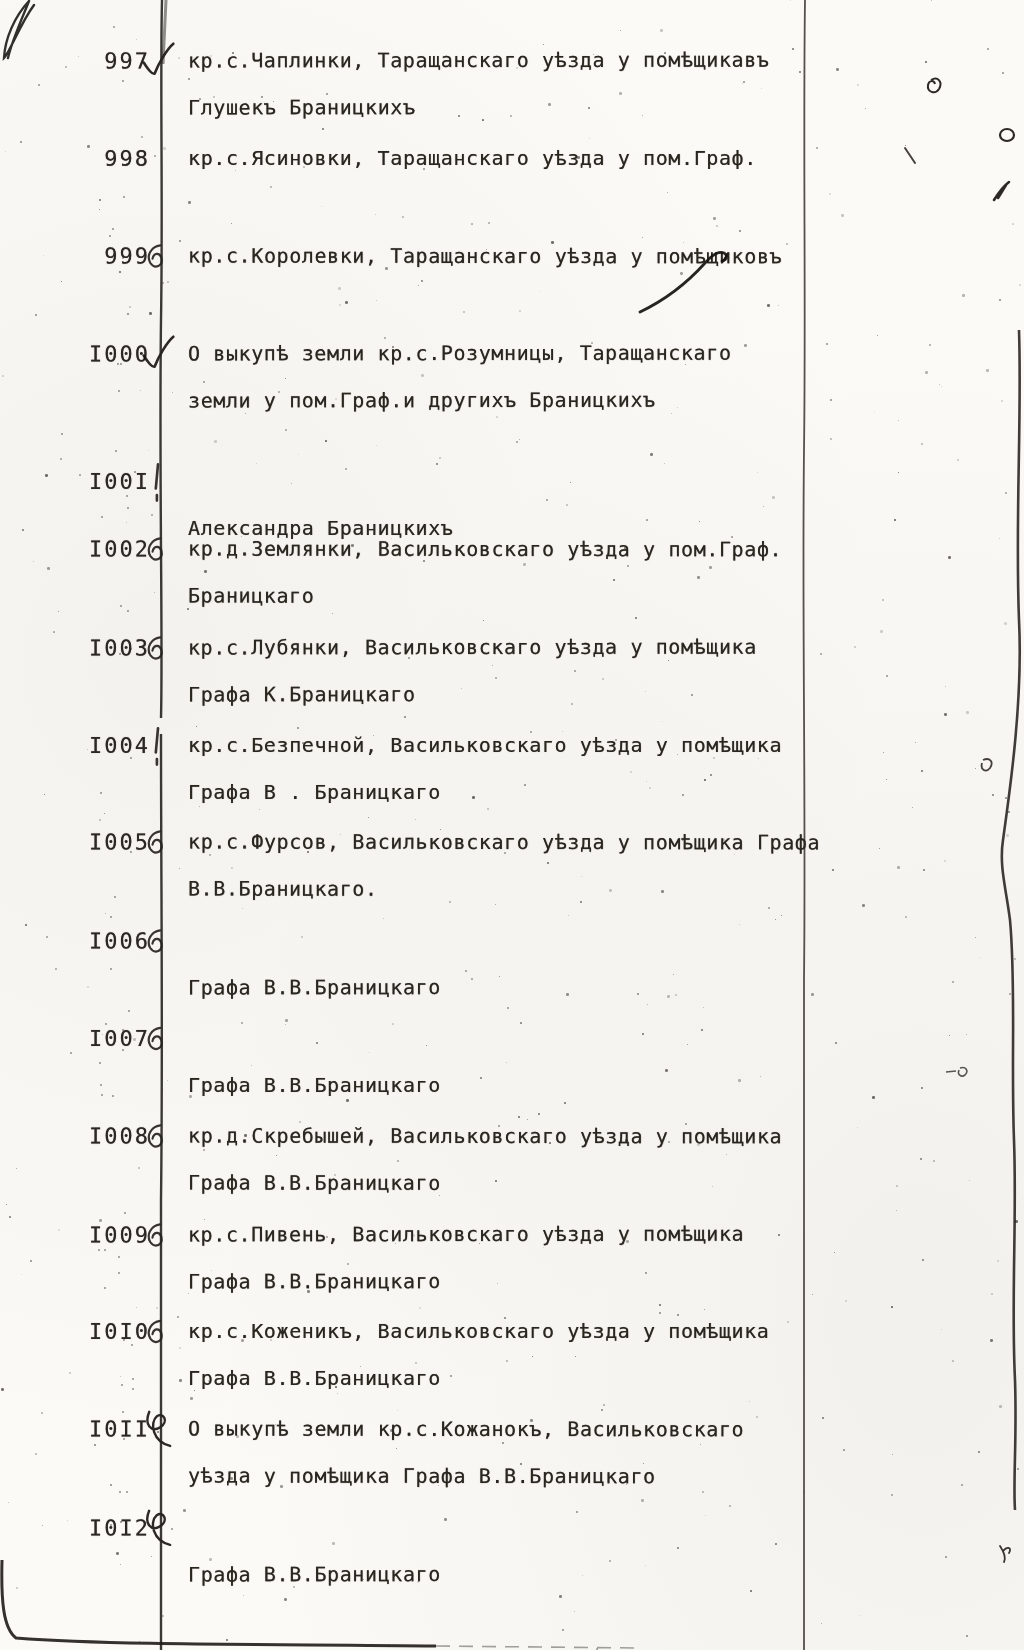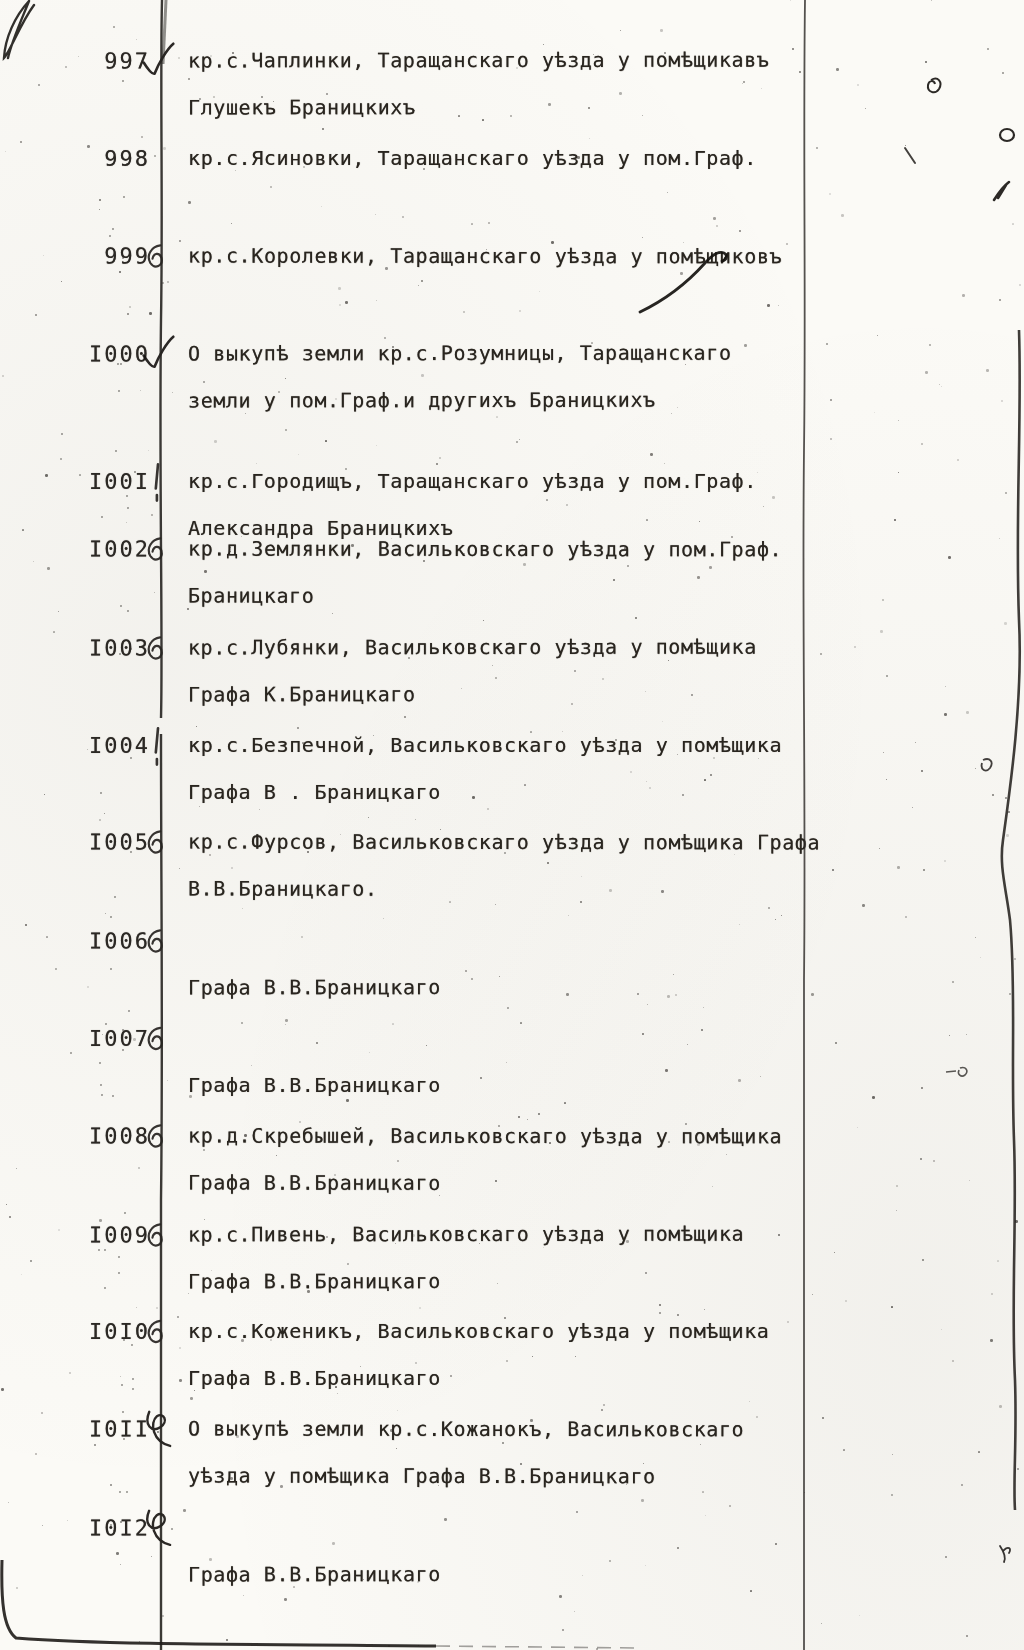--- a/index.html
+++ b/index.html
@@ -638,21 +638,20 @@
           <path d="M2,20 C7,28 10,31 12,30 C15,22 23,8 29,3" fill="none" stroke="#15120f" stroke-width="2.4" stroke-linecap="round" opacity=".9"></path>
         </svg></div>
     <div class="tl l1">О выкупѣ земли кр.с.Розумницы, Таращанскаго</div>
     <div class="tl l2">земли у пом.Граф.и другихъ Браницкихъ</div>
   </div>
     <div class="entry" style="top: 439px; transform: rotate(0deg); margin-top: 30px;">
     <div class="num">I00I</div>
     <div class="tickwrap"><svg width="36" height="44" viewBox="0 0 30 40">
           <path d="M15,3 L13,25 M14,31 L14,36" fill="none" stroke="#15120f" stroke-width="2.4" stroke-linecap="round" opacity=".85"></path>
         </svg></div>
-    <div class="tl l1">кр.с.Городищъ, Таращанскаго уѣзда у пом.Граф.</div>
     <div class="tl l2">Александра Браницкихъ</div>
   </div>
     <div class="entry" style="top: 537px; transform: rotate(0.08deg);">
     <div class="num">I002</div>
     <div class="tickwrap"><svg width="36" height="44" viewBox="0 0 30 40">
           <path d="M17,9 C9,10 4,18 8,25 C12,31 20,28 18,20 C16,15 11,16 10,21" fill="none" stroke="#15120f" stroke-width="2" stroke-linecap="round" opacity=".85"></path>
         </svg></div>
     <div class="tl l1">кр.д.Землянки, Васильковскаго уѣзда у пом.Граф.</div>
     <div class="tl l2">Браницкаго</div>
   </div>

